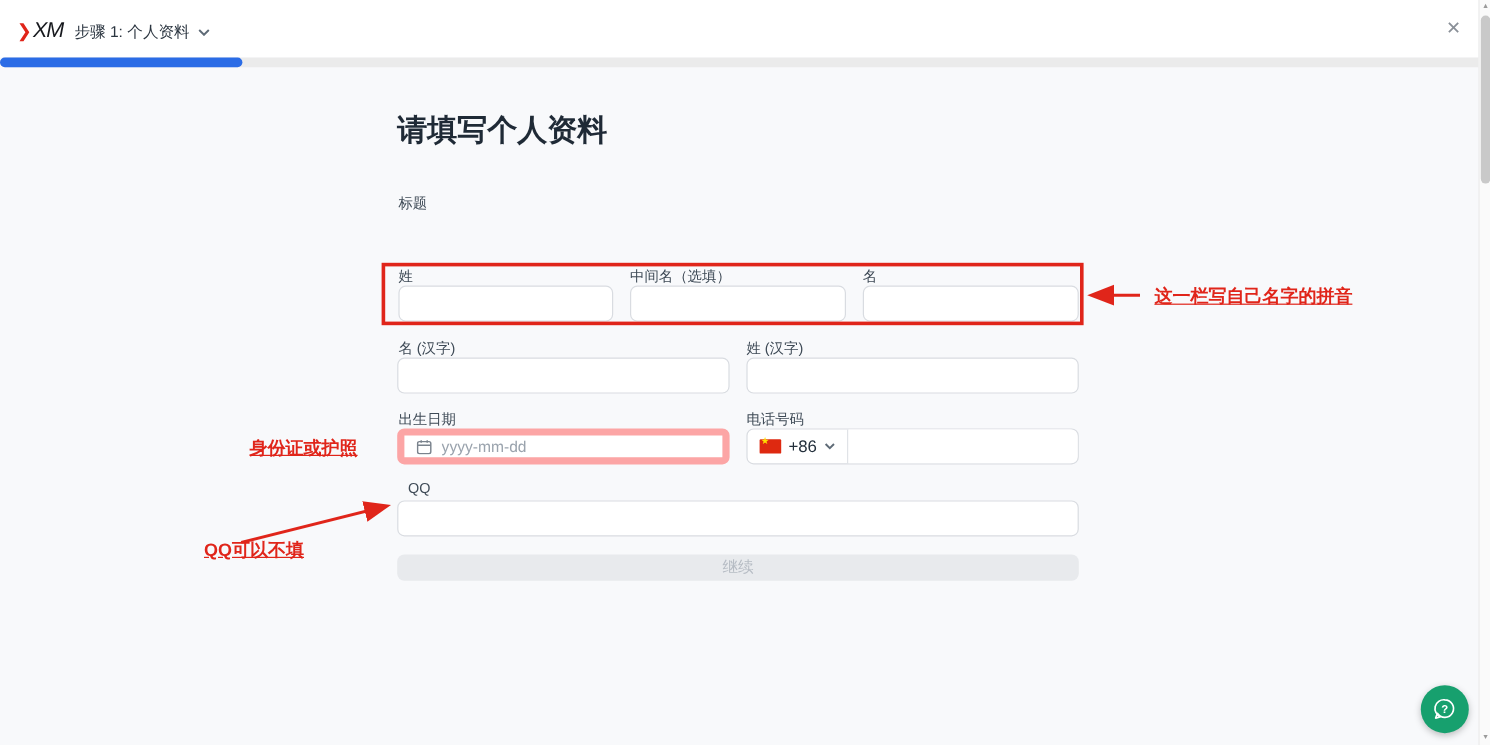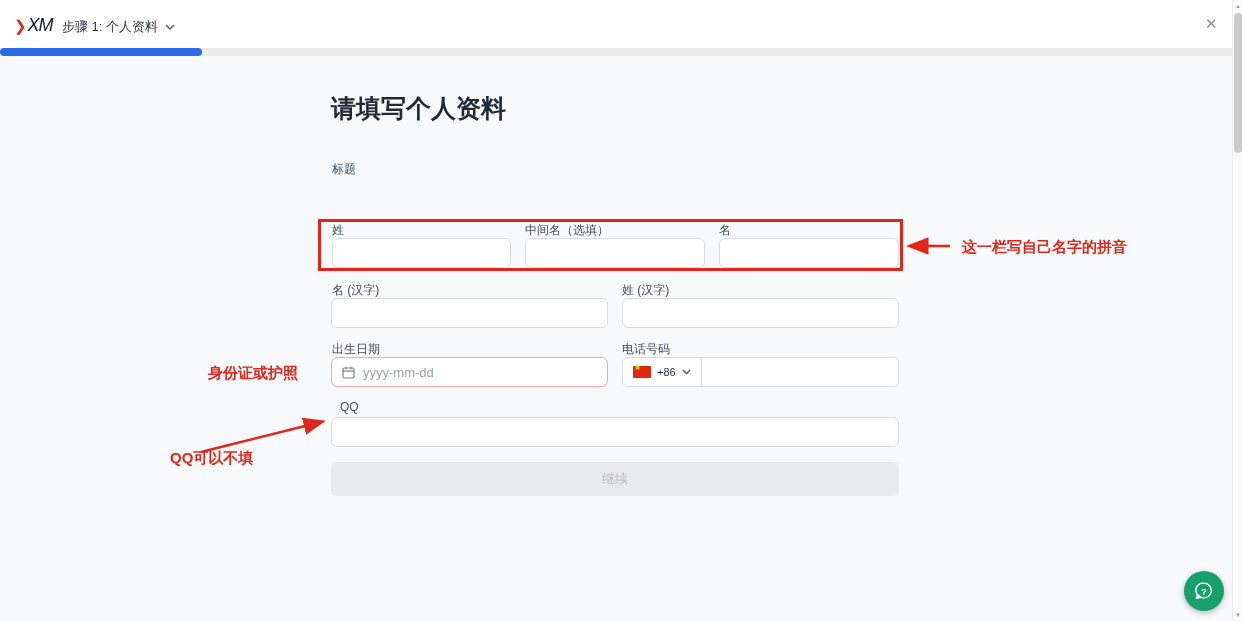--- a/index.html
+++ b/index.html
@@ -23,34 +23,34 @@
   
   .page-title { position:absolute; left:331px; top:92px; font-size:25px; font-weight:bold; color:#1f2a36; }
   .page-subtitle { position:absolute; left:331px; top:129px; font-size:13px; color:#5f6b77; }
   .f-label { position:absolute; font-size:12px; color:#3e4a56; }
 
   
   .input { position:absolute; height:30px; background:#fff; border:1px solid #d9dce1; border-radius:6px; padding:0 10px; font-size:13px; color:#24303c; outline:none; font-family:inherit; }
   .input::placeholder { color:#9aa3ad; }
   .select { position:absolute; left:331px; top:179px; width:277px; height:28px; background:#fdfefe; border:1px solid #0e7464; border-radius:9px; display:flex; align-items:center; justify-content:space-between; padding:0 12px; cursor:pointer; }
   .select-value { font-size:13px; color:#24303c; }
-  .with-icon { position:absolute; background:#fff; border:1px solid #fca5a5; border-radius:6px; height:30px; display:flex; align-items:center; padding:0 10px; gap:8px; }
+  .with-icon { position:absolute; background:#fff; border:6px solid #fca5a5; border-radius:6px; height:30px; display:flex; align-items:center; padding:0 10px; gap:8px; }
   .with-icon input { border:none; outline:none; flex:1; font-size:13px; color:#24303c; height:100%; background:transparent; font-family:inherit; min-width:0; }
   .with-icon input::placeholder { color:#9aa3ad; }
   .phone-box { position:absolute; left:622px; top:357px; width:277px; height:30px; background:#fff; border:1px solid #d9dce1; border-radius:6px; display:flex; align-items:stretch; }
   .cc { display:flex; align-items:center; gap:6px; padding:0 10px; cursor:pointer; }
-  .cc-code { font-size:11px; color:#24303c; }
+  .cc-code { font-size:14px; color:#24303c; }
   .flag { width:18px; height:12px; background:#de2910; position:relative; border-radius:1px; }
   .flag span { position:absolute; left:1px; top:-3px; color:#ffde00; font-size:8px; }
   .vdiv { width:1px; background:#d9dce1; }
   .phone-input { border:none; outline:none; flex:1; font-size:13px; padding:0 10px; border-radius:0 6px 6px 0; font-family:inherit; min-width:0; }
-  .submit-btn { position:absolute; left:331px; top:462px; width:568px; height:34px; background:#e8eaed; border:none; border-radius:6px; font-size:13px; color:#b6bcc4; cursor:default; font-family:inherit; }
+  .submit-btn { position:absolute; left:331px; top:462px; width:568px; height:22px; background:#e8eaed; border:none; border-radius:6px; font-size:13px; color:#b6bcc4; cursor:default; font-family:inherit; }
 
   
-  .ann { position:absolute; color:#e0251a; font-size:15px; font-weight:bold; }
+  .ann { position:absolute; color:#e0251a; font-size:15px; font-weight:bold;text-decoration:underline; }
   .red-box { position:absolute; left:318px; top:219px; width:585px; height:52px; border:3px solid #e0251a; pointer-events:none; }
   .ann-svg { position:absolute; left:0; top:0; pointer-events:none; }
 
   
   .help-btn { position:absolute; left:1184px; top:571px; width:40px; height:40px; border-radius:50%; background:#17a06e; border:none; cursor:pointer; display:flex; align-items:center; justify-content:center; box-shadow:0 2px 6px rgba(0,0,0,.25); }
   .scrollbar { position:absolute; right:0; top:0; width:10px; height:621px; background:#fafafa; border-left:1px solid #ececec; }
   .scroll-arrow { position:absolute; left:0; width:10px; text-align:center; font-size:6px; color:#9a9a9a; cursor:pointer; }
   .scroll-thumb { position:absolute; left:1px; top:13px; width:8px; height:140px; background:#c9c9c9; border-radius:4px; cursor:grab; }
   .chev-icon { stroke:#5f6b77; stroke-width:1.6; fill:none; }
 </style>

